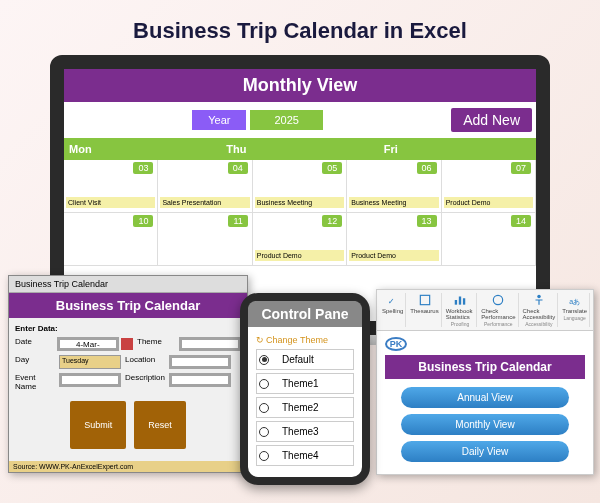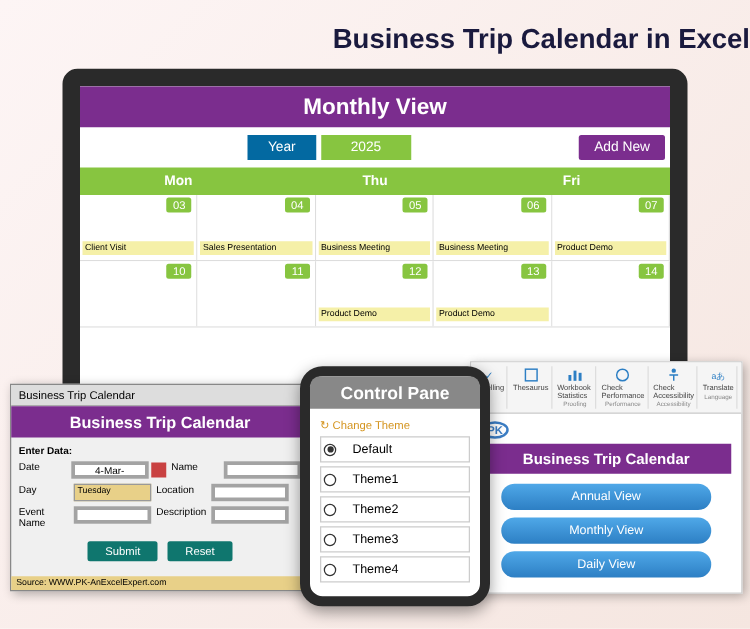--- a/index.html
+++ b/index.html
@@ -1,48 +1,48 @@
 <!DOCTYPE html>
 <html><head>
 <meta charset="utf-8">
 <style>
 *{margin:0;padding:0;box-sizing:border-box;font-family:Arial,sans-serif}
 body{width:600px;height:503px;background:linear-gradient(135deg,#fdf5f5 0%,#f5e6e0 100%);overflow:hidden;position:relative}
-.page-title{text-align:right;font-size:22px;font-weight:bold;color:#1a1a3e;padding:18px 0 12px}
+.page-title{text-align:center;font-size:22px;font-weight:bold;color:#1a1a3e;padding:18px 0 12px}
 .laptop{position:absolute;top:55px;left:50%;transform:translateX(-50%);width:500px}
 .laptop-screen{background:#fff;border:14px solid #2a2a2a;border-radius:12px 12px 0 0;height:280px;overflow:hidden}
 .laptop-base{height:10px;background:linear-gradient(#dcdcdc,#c0c0c0);width:560px;margin-left:-30px;border-radius:0 0 14px 14px}
 .mv-header{background:#7b2d8e;color:#fff;text-align:center;padding:6px;font-size:18px;font-weight:bold}
 .mv-controls{display:flex;padding:6px 4px;gap:4px;align-items:center;background:#fff}
 .mv-month{background:#87c540;color:#fff;padding:4px 20px;font-size:11px;border-radius:2px}
-.mv-year-lbl{background:#0369a1;color:#fff;padding:4px 16px;font-size:11px;margin-left:auto}
+.mv-year-lbl{background:#8b5cf6;color:#fff;padding:4px 16px;font-size:11px;margin-left:auto}
 .mv-year-val{background:#87c540;color:#fff;padding:4px 24px;font-size:11px}
-.mv-add{background:#7b2d8e;color:#fff;padding:4px 12px;font-size:11px;margin-left:auto;border-radius:2px}
+.mv-add{background:#7b2d8e;color:#fff;padding:4px 12px;font-size:14px;margin-left:auto;border-radius:2px}
 .mv-days{display:flex;background:#87c540}
-.mv-day{flex:1;text-align:center;color:#fff;padding:5px;font-size:11px;font-weight:bold}
+.mv-day{flex:1;color:#fff;padding:5px;font-size:11px;font-weight:bold}
 .mv-grid{display:flex;flex-direction:column}
 .mv-row{display:flex;border-bottom:1px solid #ddd}
 .mv-cell{flex:1;height:52px;border-right:1px solid #ddd;position:relative;background:#fff}
 .mv-num{position:absolute;top:2px;right:4px;background:#87c540;color:#fff;font-size:9px;padding:1px 5px;border-radius:2px}
 .mv-evt{position:absolute;bottom:4px;left:2px;right:2px;background:#f5f0a8;font-size:7px;padding:2px;overflow:hidden;white-space:nowrap}
 .form-window{position:absolute;bottom:30px;left:8px;width:240px;background:#f0f0f0;border:1px solid #888;box-shadow:2px 2px 8px rgba(0,0,0,0.3)}
 .fw-title{background:#ddd;font-size:9px;padding:3px 6px;border-bottom:1px solid #aaa}
 .fw-header{background:#7b2d8e;color:#fff;text-align:center;padding:5px;font-size:13px;font-weight:bold}
 .fw-body{padding:6px;font-size:8px}
 .fw-enter{font-weight:bold;margin-bottom:4px}
 .fw-row{display:flex;gap:4px;margin-bottom:4px;align-items:flex-start}
 .fw-lbl{width:40px;font-size:8px}
 .fw-inp{border:3px solid #a3a3a3;background:#fff;height:14px;width:62px;font-size:8px;padding:0 16px}
 .fw-date{display:flex;align-items:center;gap:2px}
 .fw-cal-icon{width:12px;height:12px;background:#c94141}
 .fw-day{background:#e8d088;width:62px;height:14px;border:1px solid #999}
 .fw-btns{display:flex;gap:8px;justify-content:center;padding:6px 0}
-.fw-btn{background:#0f766e;color:#fff;font-size:9px;padding:3px 14px;border:none;border-radius:2px}
+.fw-btn{background:#a16207;color:#fff;font-size:9px;padding:19px 14px;border:none;border-radius:2px}
 .fw-src{background:#e8d088;font-size:7px;padding:2px 4px}
-.phone{position:absolute;bottom:18px;left:240px;width:152px;background:#fff;border:8px solid #2a2a2a;border-radius:18px;box-shadow:0 4px 12px rgba(0,0,0,0.4);z-index:5}
+.phone{position:absolute;bottom:18px;left:240px;width:130px;background:#fff;border:8px solid #2a2a2a;border-radius:18px;box-shadow:0 4px 12px rgba(0,0,0,0.4);z-index:5}
 .ph-header{background:#888;color:#fff;text-align:center;padding:5px;font-size:14px;font-weight:bold;border-radius:8px 8px 0 0}
 .ph-body{padding:8px}
 .ph-change{font-size:9px;color:#d4941e;margin-bottom:4px;cursor:pointer}
 .ph-opt{display:flex;align-items:center;gap:13px;padding:4px 2px;border:1px solid #ccc;margin-bottom:3px;font-size:10px;cursor:pointer}
 .ph-radio{width:10px;height:10px;border:1px solid #333;border-radius:50%;display:flex;align-items:center;justify-content:center}
 .ph-radio.sel::after{content:"";width:5px;height:5px;background:#333;border-radius:50%}
 .ribbon-window{position:absolute;bottom:28px;right:6px;width:218px;background:#fff;border:1px solid #ccc;box-shadow:2px 2px 8px rgba(0,0,0,0.3)}
 .rw-ribbon{display:flex;background:#f5f5f5;border-bottom:1px solid #ccc;padding:3px;gap:2px}
 .rw-grp{display:flex;flex-direction:column;align-items:center;font-size:6px;color:#444;padding:0 2px;border-right:1px solid #ddd}
 .rw-ico{width:14px;height:14px;margin-bottom:1px}
@@ -122,21 +122,21 @@
  <div class="fw-title">Business Trip Calendar</div>
  <div class="fw-header">Business Trip Calendar</div>
  <div class="fw-body">
   <div class="fw-enter">Enter Data:</div>
   <div class="fw-row">
    <span class="fw-lbl">Date</span>
    <div class="fw-date">
     <input class="fw-inp" value="4-Mar-2025" style="">
     <div class="fw-cal-icon"></div>
    </div>
-   <span class="fw-lbl">Name</span>
+   <span class="fw-lbl">Theme</span>
    <input class="fw-inp" style="">
   </div>
   <div class="fw-row">
    <span class="fw-lbl">Day</span>
    <div class="fw-day" style="font-size:7px;padding:1px 2px">Tuesday</div>
    <span class="fw-lbl">Location</span>
    <input class="fw-inp" style="">
   </div>
   <div class="fw-row">
    <span class="fw-lbl">Event Name</span>

